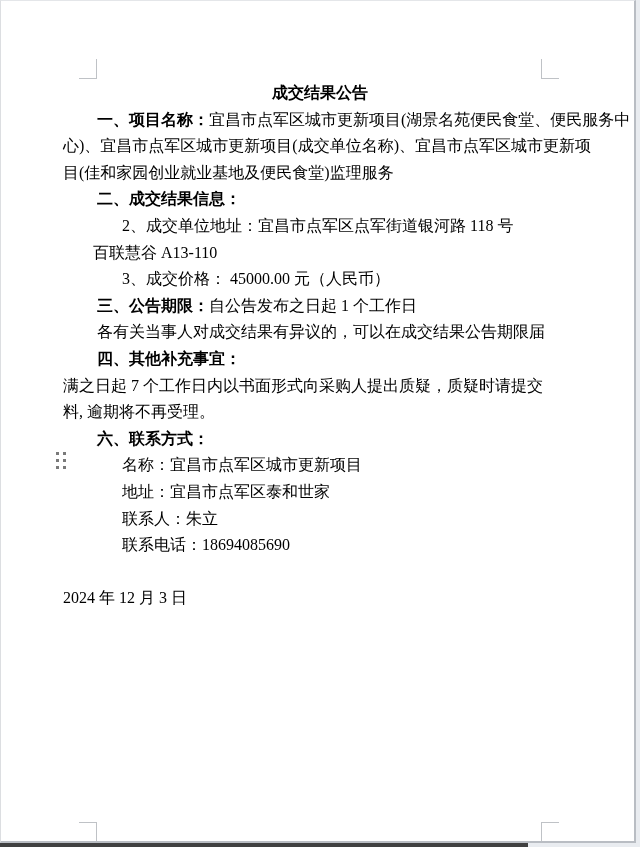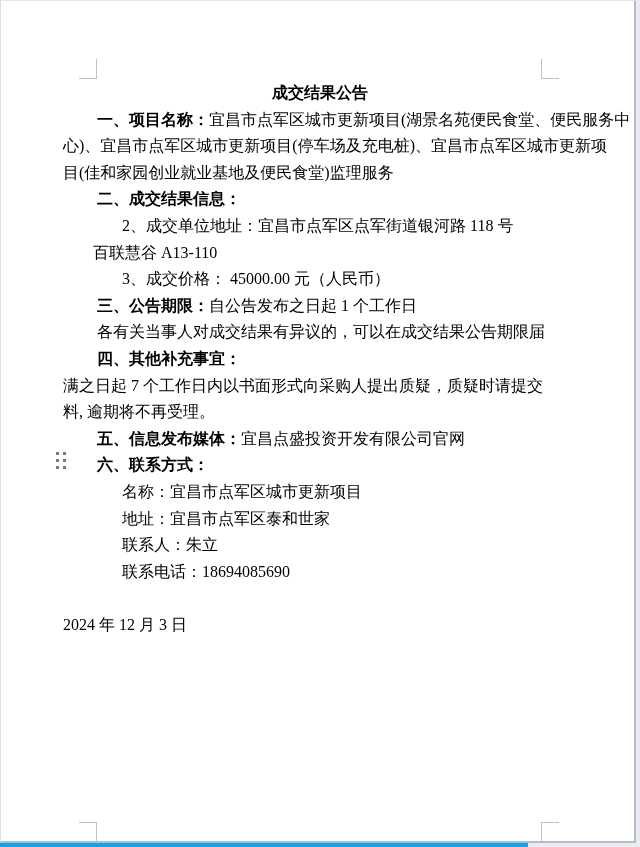--- a/index.html
+++ b/index.html
@@ -1,21 +1,21 @@
 <!DOCTYPE html>
 <html><head>
 <meta charset="utf-8">
 <style>
   html,body{margin:0;padding:0;}
   body{
     width:640px;height:847px;overflow:hidden;
     font-family:"Liberation Serif","DejaVu Serif",serif;
     background:#e9ecf0;
   }
-  #canvas{position:relative;width:528px;height:847px;background:#0ea5e9;}
+  #canvas{position:relative;width:528px;height:847px;background:#404040;}
   #page{
     position:absolute;left:0;top:0;width:636px;height:843px;
     box-sizing:border-box;background:#ffffff;
     border-top:1px solid #e4e6e9;
     border-left:1px solid #dcdee1;
     border-right:2px solid #b9bdc3;
     border-bottom:2px solid #b9bdc3;
     overflow:hidden;
   }
   
@@ -57,32 +57,31 @@
   <div id="page">
 
     <div class="mark mark-tl"></div>
     <div class="mark mark-tr"></div>
     <div class="mark mark-bl"></div>
     <div class="mark mark-br"></div>
 
     <div id="docBody">
         <div class="line s-title"><span class="b">成交结果公告</span></div>
         <div class="line s-heading"><span class="b">一、项目名称：</span><span>宜昌市点军区城市更新项目(湖景名苑便民食堂、便民服务中</span></div>
-        <div class="line s-body"><span>心)、宜昌市点军区城市更新项目(停车场及充电桩)、宜昌市点军区城市更新项</span></div>
+        <div class="line s-body"><span>心)、宜昌市点军区城市更新项目(成交单位名称)、宜昌市点军区城市更新项</span></div>
         <div class="line s-body"><span>目(佳和家园创业就业基地及便民食堂)监理服务</span></div>
         <div class="line s-heading"><span class="b">二、成交结果信息：</span></div>
         <div class="line s-sub"><span>2、成交单位地址：宜昌市点军区点军街道银河路 118 号</span></div>
         <div class="line s-subwrap"><span>百联慧谷 A13-110</span></div>
         <div class="line s-sub"><span>3、成交价格： 45000.00 元（人民币）</span></div>
         <div class="line s-heading"><span class="b">三、公告期限：</span><span>自公告发布之日起 1 个工作日</span></div>
         <div class="line s-heading"><span>各有关当事人对成交结果有异议的，可以在成交结果公告期限届</span></div>
         <div class="line s-heading"><span class="b">四、其他补充事宜：</span></div>
         <div class="line s-body"><span>满之日起 7 个工作日内以书面形式向采购人提出质疑，质疑时请提交</span></div>
         <div class="line s-body"><span>料, 逾期将不再受理。</span></div>
-        <div class="line s-heading"><span class="b">五、信息发布媒体：</span><span>宜昌点盛投资开发有限公司官网</span></div>
         <div class="line s-heading"><span class="b">六、联系方式：</span></div>
         <div class="line s-sub"><span>名称：宜昌市点军区城市更新项目</span></div>
         <div class="line s-sub"><span>地址：宜昌市点军区泰和世家</span></div>
         <div class="line s-sub"><span>联系人：朱立</span></div>
         <div class="line s-sub"><span>联系电话：18694085690</span></div>
         <div class="line s-blank"></div>
         <div class="line s-date"><span>2024 年 12 月 3 日</span></div>
       </div>
 
     <div id="dragHandle">

